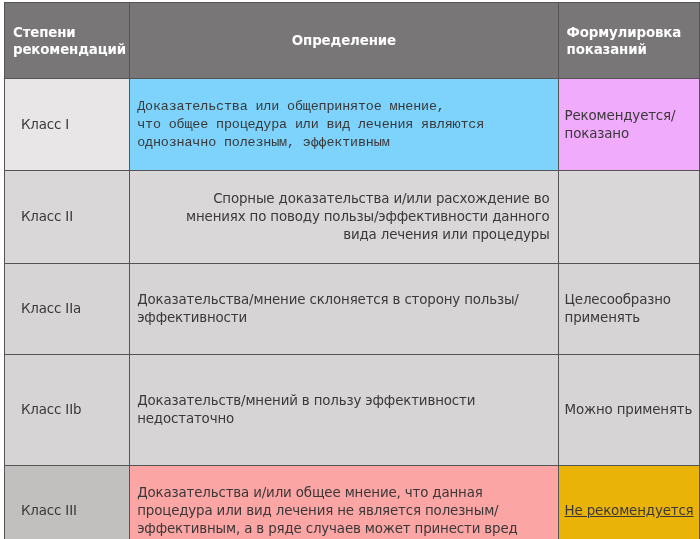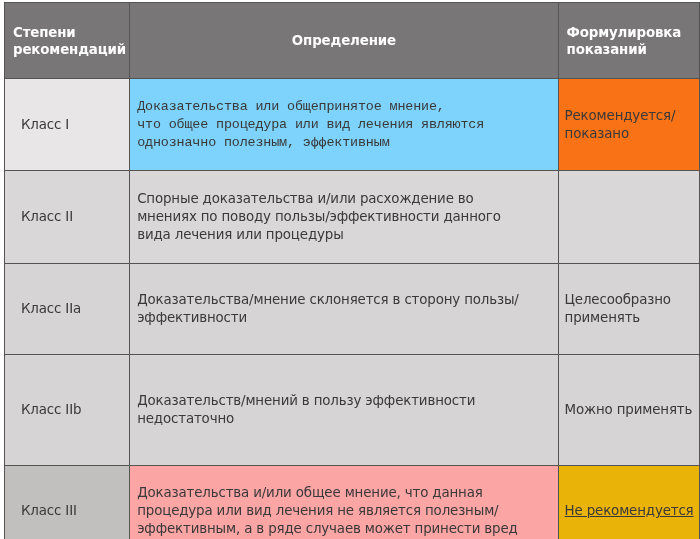--- a/index.html
+++ b/index.html
@@ -76,29 +76,29 @@
   </thead>
   <tbody id="tbody">
 
     <tr style="height: 92px;">
       <td class="cls" style="background: rgb(232, 230, 230);">Класс I</td>
       <td class="def" style="background: #7dd3fc; font-family: Liberation Mono, monospace;">
         <span>Доказательства или общепринятое мнение,</span><br>
         <span>что общее процедура или вид лечения являются</span><br>
         <span>однозначно полезным, эффективным</span>
       </td>
-      <td class="form" style="background: #f97316; margin-top: 48px;">
+      <td class="form" style="background: #f0abfc; margin-top: 48px;">
         <span>Рекомендуется/</span><br>
         <span>показано</span>
       </td>
     </tr>
 
     <tr style="height: 93px;">
       <td class="cls" style="background: rgb(217, 215, 215);">Класс II</td>
-      <td class="def" style="background: rgb(217, 215, 215);">
+      <td class="def" style="background: rgb(217, 215, 215); text-align: right;">
         <span>Спорные доказательства и/или расхождение во</span><br>
         <span>мнениях по поводу пользы/эффективности данного</span><br>
         <span>вида лечения или процедуры</span>
       </td>
       <td class="form" style="background: rgb(217, 215, 215);"></td>
     </tr>
 
     <tr style="height: 91px;">
       <td class="cls" style="background: rgb(214, 212, 212); margin-left: 12px;">Класс IIa</td>
       <td class="def" style="background: rgb(214, 212, 212); margin-left: 29px;">

